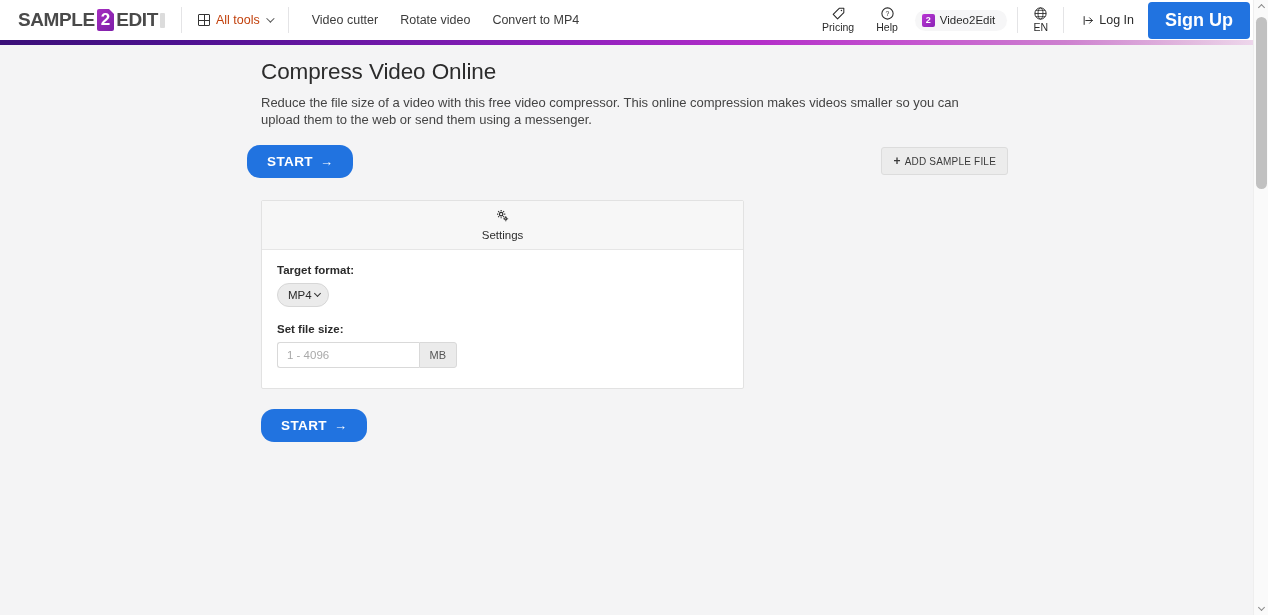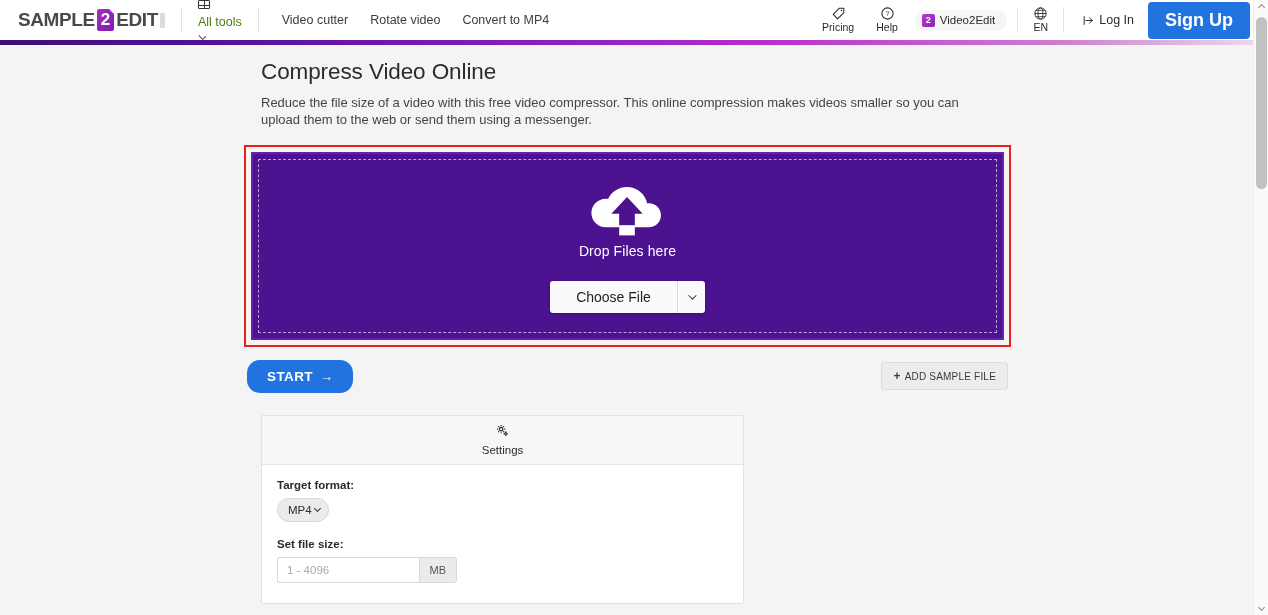--- a/index.html
+++ b/index.html
@@ -71,28 +71,28 @@
 
   .nav-divider {
     width: 1px;
     height: 26px;
     background: #e4e4e6;
     margin: 0 4px;
   }
 
   .nav-item {
     display: flex;
+    align-items: center;
     gap: 6px;
     font-size: 12.5px;
-    color: #4d7c0f;
+    color: #c2410c;
     padding: 0 12px;
     height: 40px;
     cursor: pointer;
     white-space: nowrap;
-    flex-direction: column;
   }
 
   .grid-icon {
     display: inline-block;
     width: 12px; height: 12px;
     position: relative;
     border: 1px solid #333;
     border-radius: 1px;
   }
   .grid-icon::before {
@@ -545,45 +545,20 @@
 </div>
 
 <div class="grad-bar"></div>
 
 <div class="page">
   <div class="content">
 
     <h1 class="page-title">Compress Video Online</h1>
     <p class="page-desc">Reduce the file size of a video with this free video compressor. This online compression makes videos smaller so you can upload them to the web or send them using a messenger.</p>
 
-    <div class="dz-annotation">
-      <div class="dropzone">
-        <div class="dz-inner"></div>
-        <div class="dz-stack">
-
-          <svg class="cloud-icon" viewBox="0 0 64 50">
-            <path fill="#ffffff" d="M50.5 20.2c-0.5 0-1 0-1.5 0.1C47.4 12.3 40.4 6.4 32 6.4
-              c-7 0-13.1 4.1-16 10.1c-0.6-0.1-1.2-0.2-1.9-0.2C7.4 16.3 2 21.7 2 28.4
-              C2 35 7.4 40.4 14.1 40.4h11.3V28.9h-6.6L32 14.9l13.2 14h-6.6v11.5h11.9
-              c5.6 0 10.1-4.5 10.1-10.1S56.1 20.2 50.5 20.2z"></path>
-            <rect x="25.4" y="38.6" width="13.2" height="8.6" fill="#ffffff"></rect>
-          </svg>
-
-          <div class="dz-text">Drop Files here</div>
-
-          <div class="choose-wrap">
-            <button class="choose-btn">Choose File</button>
-            <button class="choose-split">
-              <span class="chev-dark"></span>
-            </button>
-          </div>
-
-        </div>
-      </div>
-    </div>
 
     <div class="action-row">
       <button class="start-btn">
         <span>START</span>
         <span class="arrow-r">→</span>
       </button>
       <button class="sample-btn">
         <span class="plus">+</span>
         <span>ADD SAMPLE FILE</span>
       </button>

